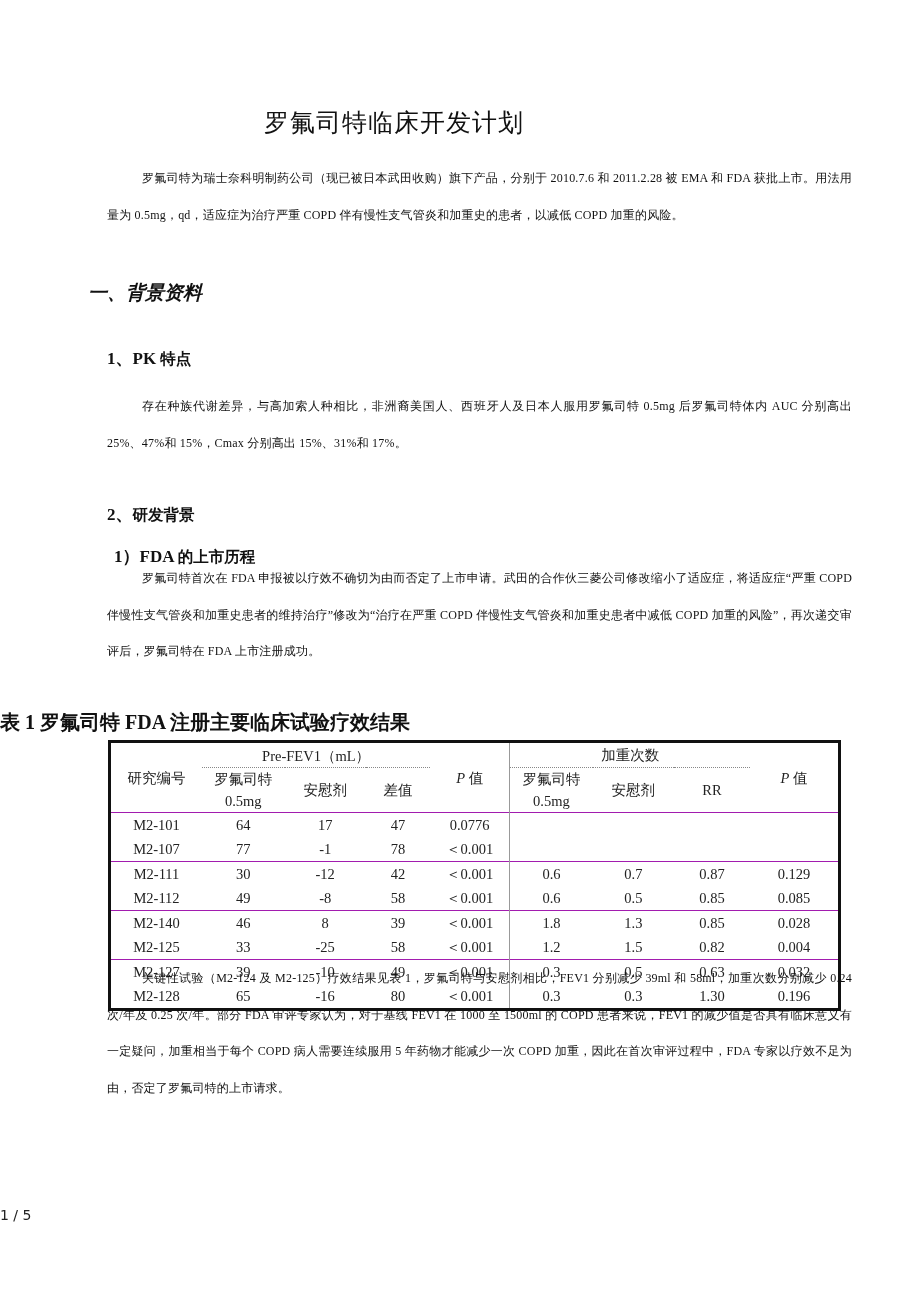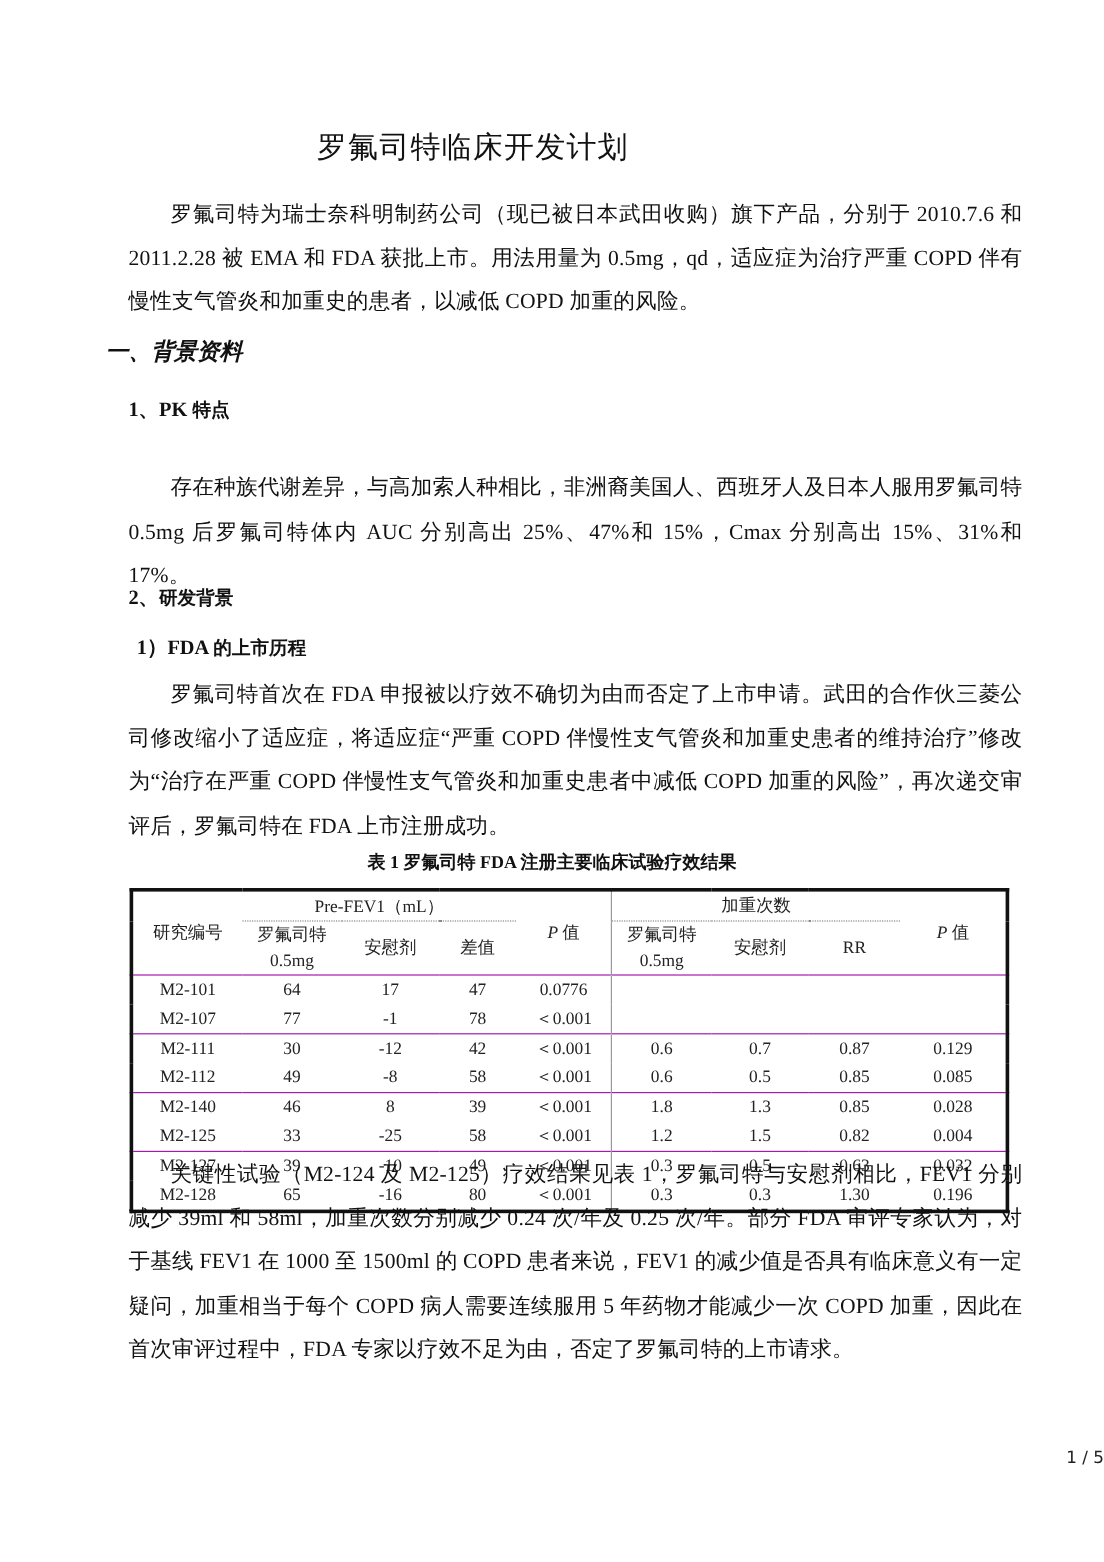--- a/index.html
+++ b/index.html
@@ -8,51 +8,51 @@
     font-family: "Liberation Serif", "DejaVu Serif", serif;
     color: #111;
   }
   .title {
     position: absolute; top: 106px; left: 0; width: 788px; text-align: center;
     font-family: "DejaVu Sans", "Liberation Sans", sans-serif;
     font-size: 25px; letter-spacing: 1px; color: #111;
   }
   .para {
     position: absolute; left: 107px; width: 745px;
-    font-size: 18px; line-height: 36.5px; text-align: justify;
+    font-size: 12px; line-height: 36.5px; text-align: justify;
     text-indent: 35px; letter-spacing: 0.2px;
   }
   .h1 {
     position: absolute; left: 88px; top: 280px;
     font-family: "DejaVu Sans", sans-serif; font-weight: bold; font-size: 19px; font-style: italic;
   }
   .h2 {
     position: absolute; left: 107px;
-    font-weight: bold; font-size: 17px;
+    font-weight: bold; font-size: 17px; margin-top: 17px;
   }
   .h2 .cjk { font-family: "DejaVu Sans", sans-serif; font-size: 15.5px; }
   .caption {
-    position: absolute; top: 709px; left: 0; width: 920px; text-align: center;
-    font-weight: bold; font-size: 15px;
+    position: absolute; top: 709px; left: 0; width: 920px; text-align: left;
+    font-weight: bold; font-size: 20px;
   }
   table.data {
     position: absolute; left: 108px; top: 740px; width: 733px;
     border-collapse: collapse; border: 3px solid #111;
     font-size: 14.5px; color: #222;
   }
   table.data td {
     text-align: center; padding: 0; height: 24px; line-height: 24px;
   }
   table.data .hdr td { height: 22px; line-height: 22px; }
   .subline { border-bottom: 1px dotted #888; }
   .vdiv { border-left: 1px solid #999; }
   .grp td { border-top: 1px solid #a21caf; }
   .italic { font-style: italic; }
   .pager {
-    position: absolute; top: 1207px; left: 0; width: 920px; text-align: right;
+    position: absolute; top: 1207px; left: 0; width: 920px; text-align: left;
     font-family: "DejaVu Sans", sans-serif; font-size: 14px; color: #222;
   }
 </style>
 </head>
 <body>
 
 <div class="title">罗氟司特临床开发计划</div>
 
 <div class="para" style="top:160px;">罗氟司特为瑞士奈科明制药公司（现已被日本武田收购）旗下产品，分别于 2010.7.6 和 2011.2.28 被 EMA 和 FDA 获批上市。用法用量为 0.5mg，qd，适应症为治疗严重 COPD 伴有慢性支气管炎和加重史的患者，以减低 COPD 加重的风险。</div>
 

